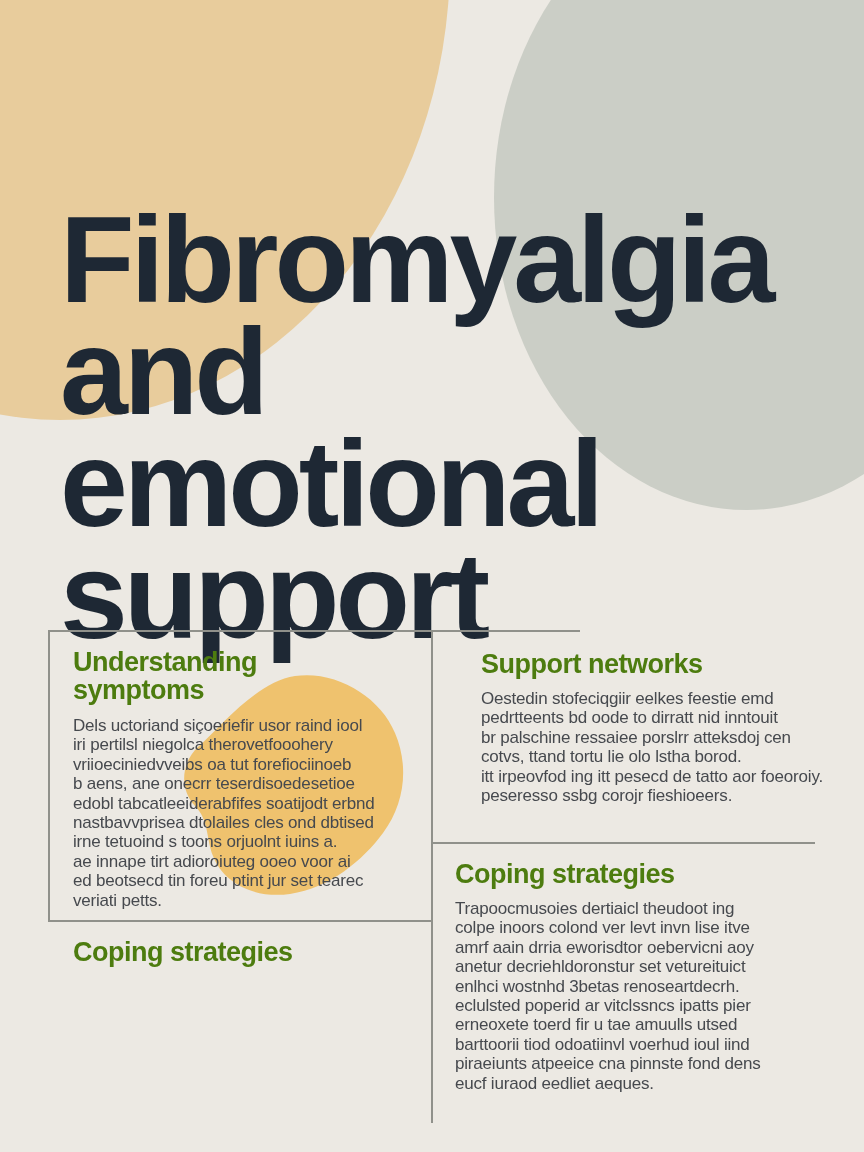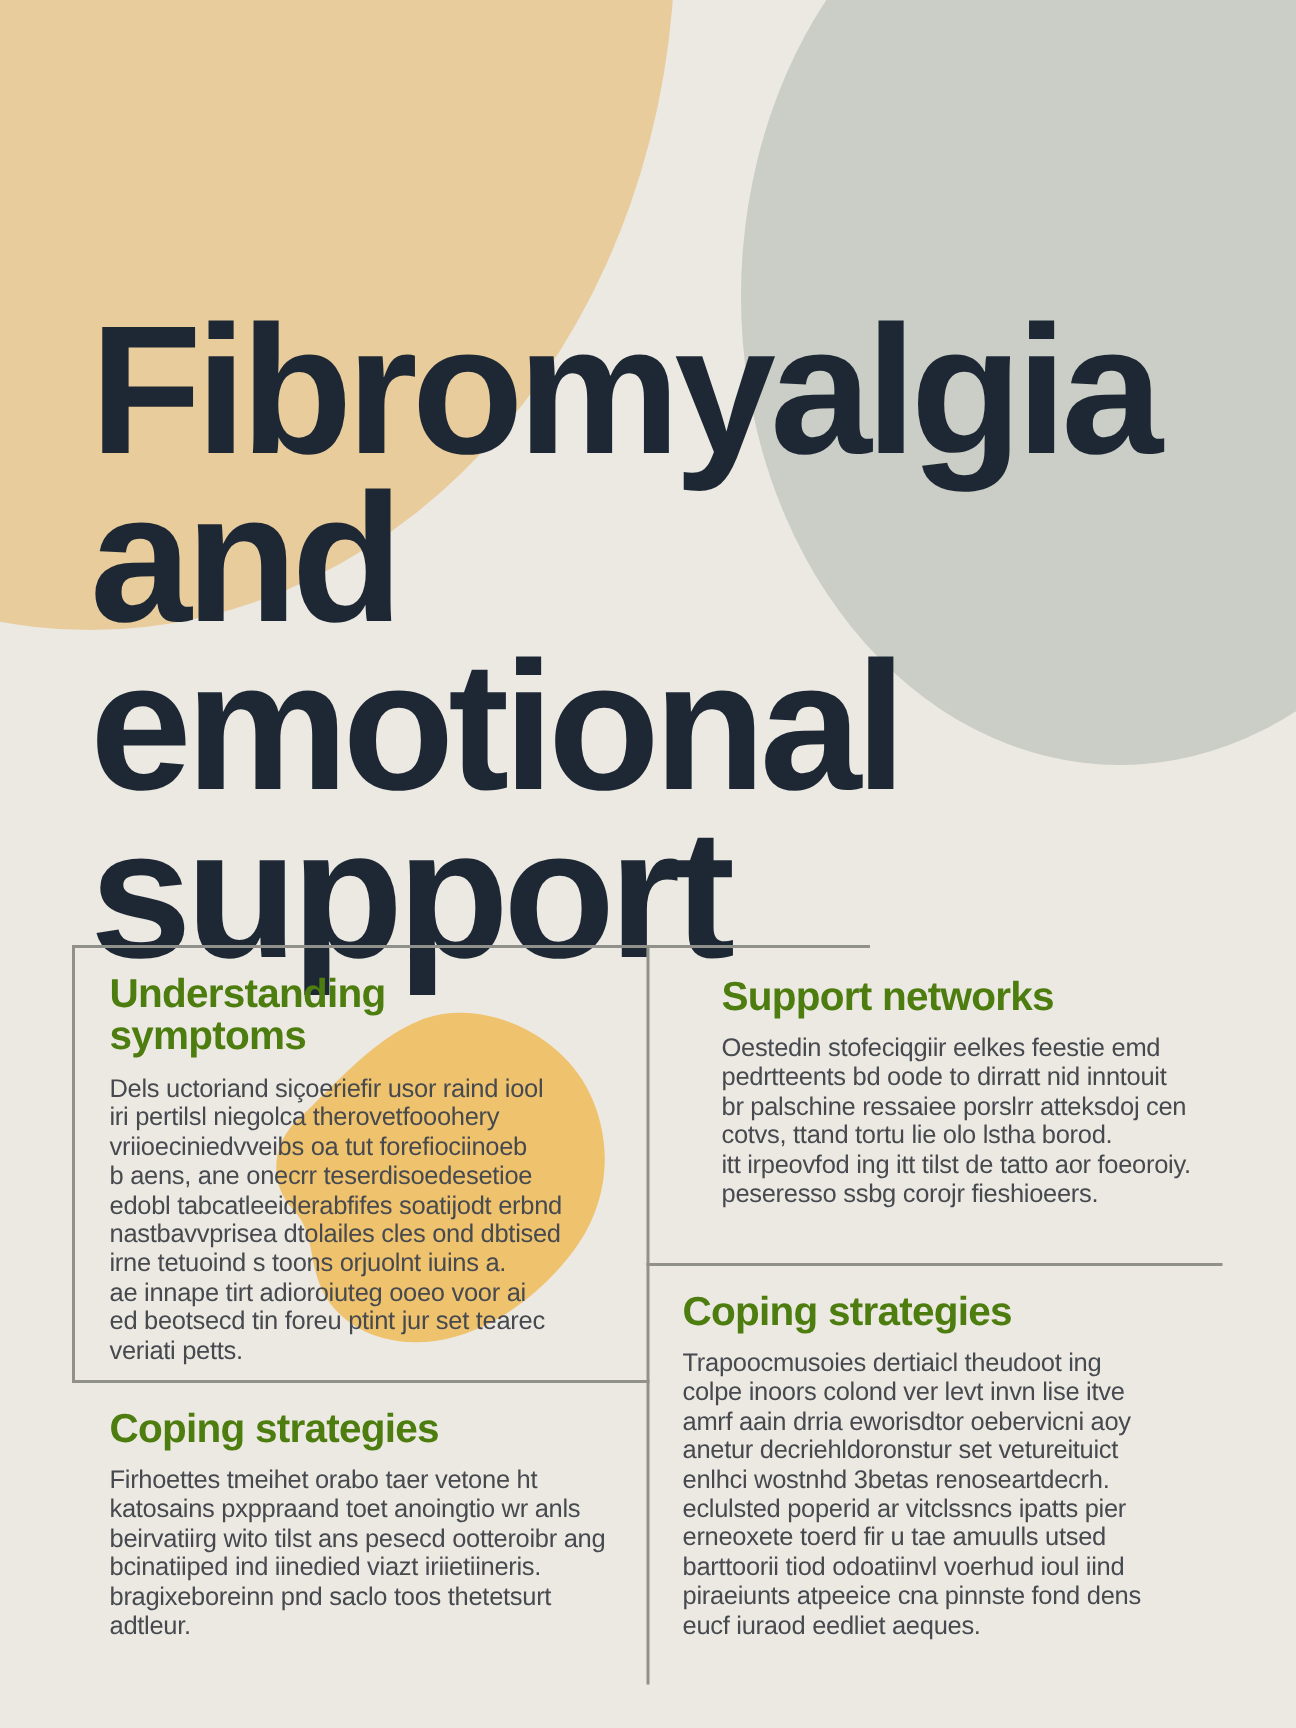--- a/index.html
+++ b/index.html
@@ -100,32 +100,26 @@
 ed beotsecd tin foreu ptint jur set tearec
 veriati petts.</p>
   </div>
 
   <div class="section sec-support">
     <h2 class="sec-heading">Support networks</h2>
     <p class="sec-body">Oestedin stofeciqgiir eelkes feestie emd
 pedrtteents bd oode to dirratt nid inntouit
 br palschine ressaiee porslrr atteksdoj cen
 cotvs, ttand tortu lie olo lstha borod.
-itt irpeovfod ing itt tilst de tatto aor foeoroiy.
+itt irpeovfod ing itt pesecd de tatto aor foeoroiy.
 peseresso ssbg corojr fieshioeers.</p>
   </div>
 
   <div class="section sec-coping-left">
     <h2 class="sec-heading">Coping strategies</h2>
-    <p class="sec-body">Firhoettes tmeihet orabo taer vetone ht
-katosains pxppraand toet anoingtio wr anls
-beirvatiirg wito tilst ans pesecd ootteroibr ang
-bcinatiiped ind iinedied viazt iriietiineris.
-bragixeboreinn pnd saclo toos thetetsurt
-adtleur.</p>
   </div>
 
   <div class="section sec-coping-right">
     <h2 class="sec-heading">Coping strategies</h2>
     <p class="sec-body">Trapoocmusoies dertiaicl theudoot ing
 colpe inoors colond ver levt invn lise itve
 amrf aain drria eworisdtor oebervicni aoy
 anetur decriehldoronstur set vetureituict
 enlhci wostnhd 3betas renoseartdecrh.
 eclulsted poperid ar vitclssncs ipatts pier

